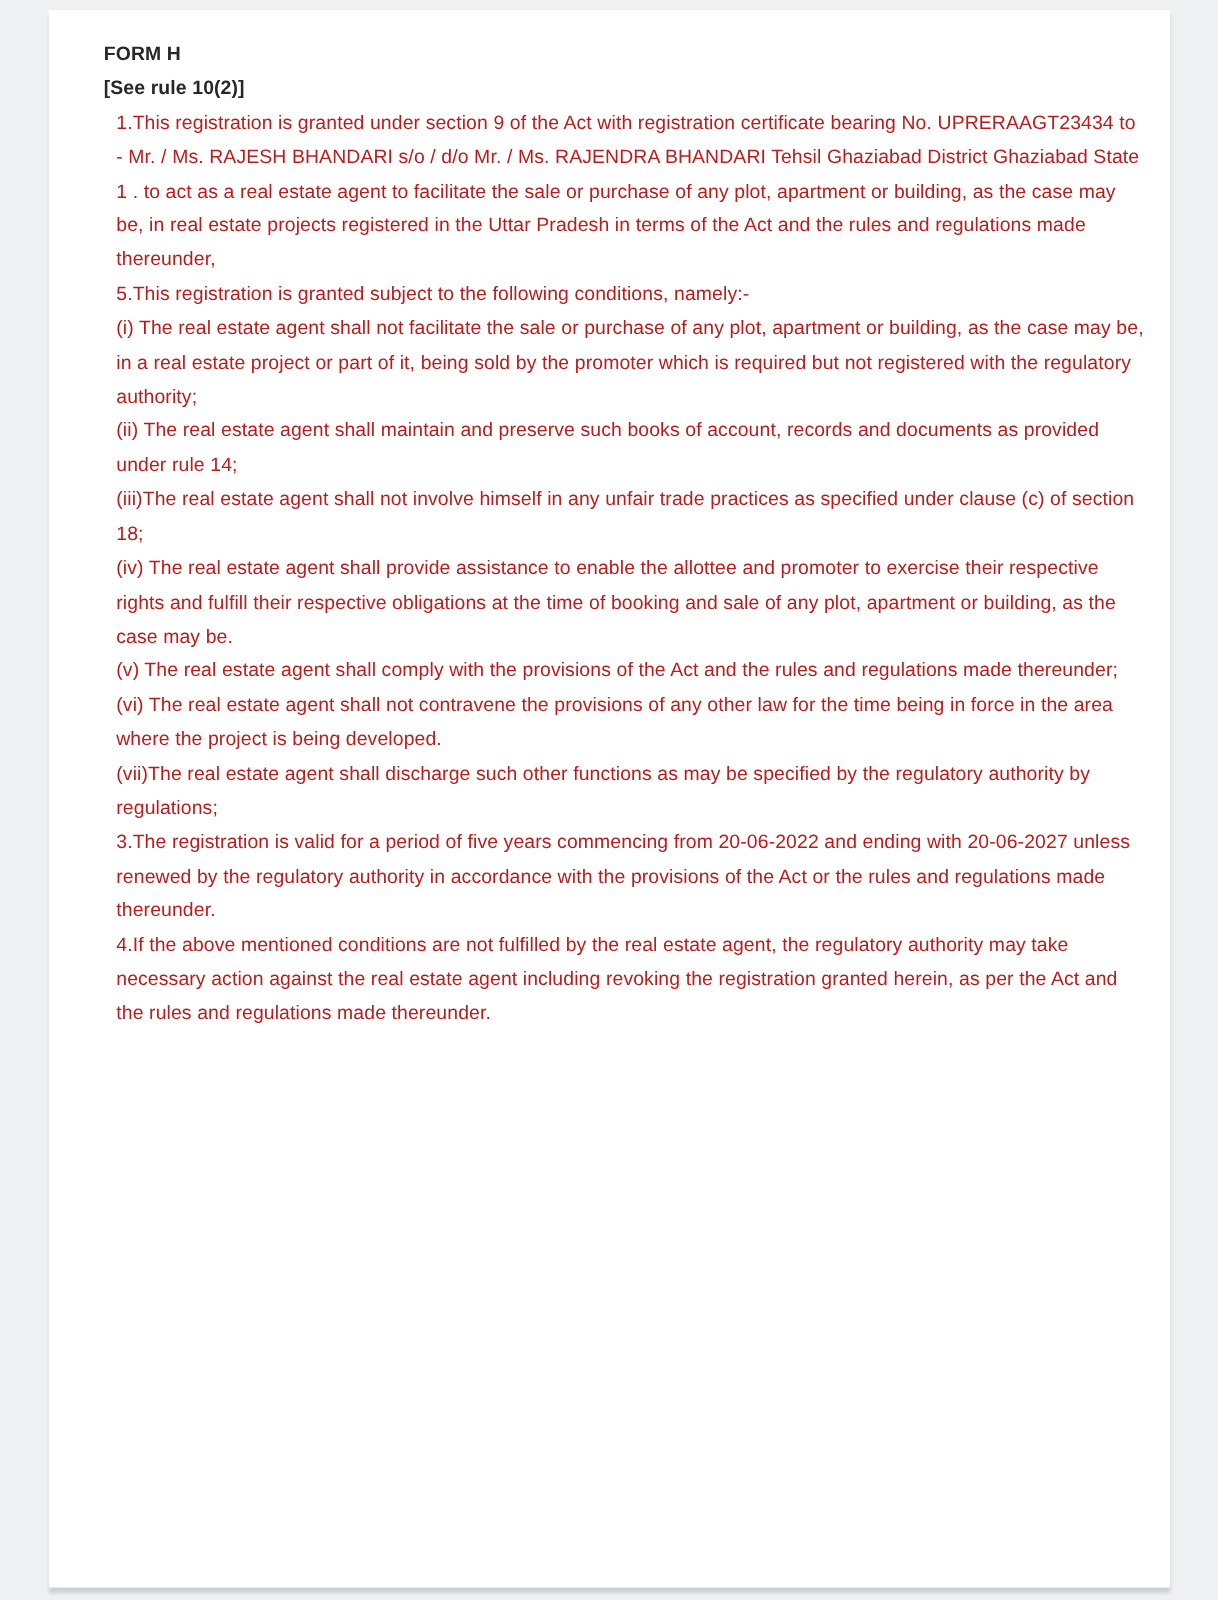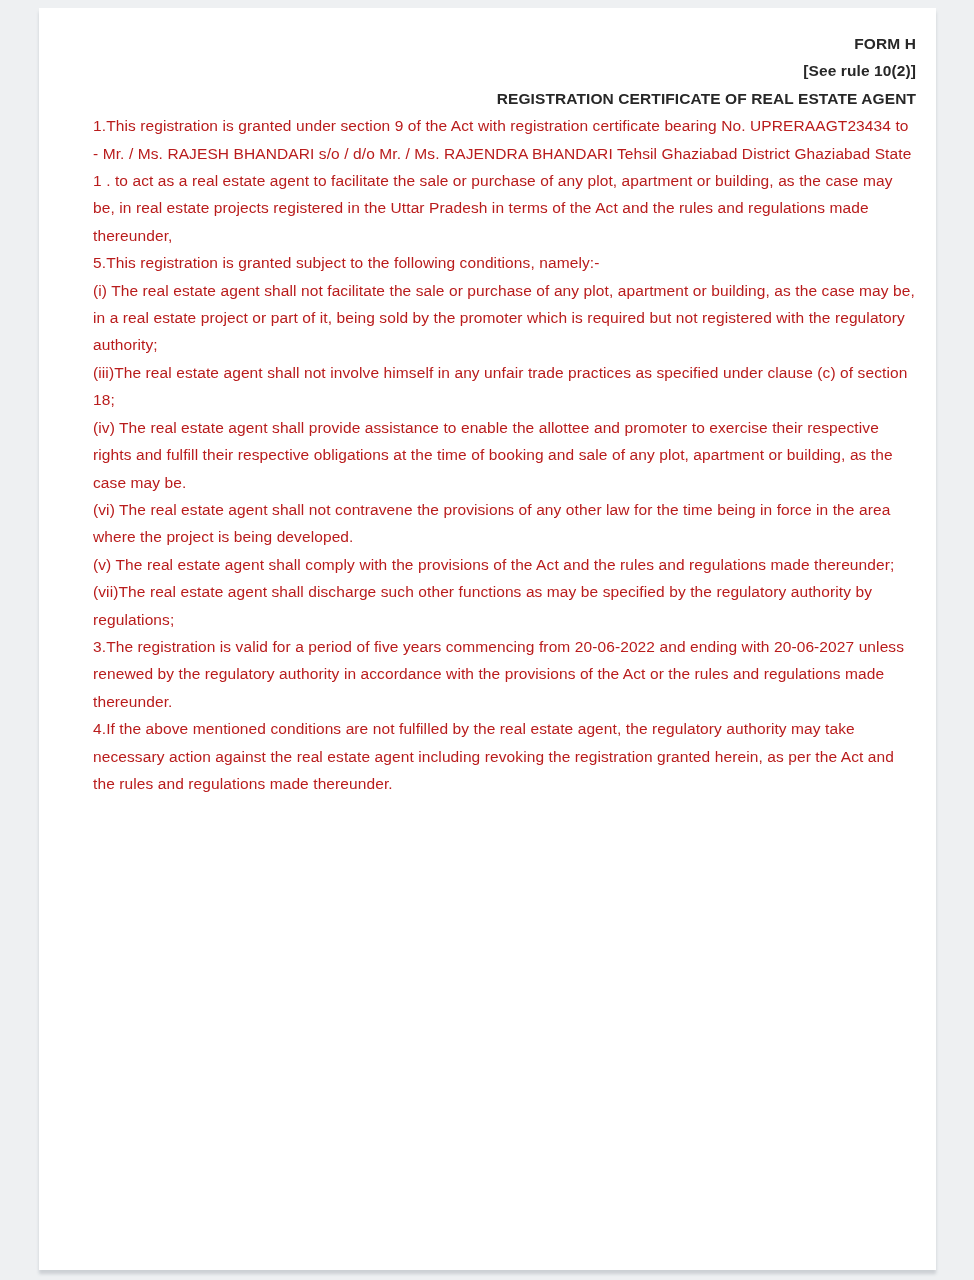--- a/index.html
+++ b/index.html
@@ -26,48 +26,48 @@
     box-sizing: border-box;
     padding: 22px 20px 0 44px;
   }
   .doc-line {
     font-size: 15.5px;
     line-height: 27.4px;
     color: #b91c1c;
     letter-spacing: 0.1px;
   }
   .heading {
-    text-align: right;
+    text-align: left;
     font-weight: bold;
     color: #272727;
     margin: 0;
   }
   .para {
     margin: 0 0 0 10px;
     text-align: left;
   }
   .note {
     margin: 0;
     text-align: left;
   }
 </style>
 </head>
 <body>
 
 <div class="canvas">
   <div class="sheet">
     <div class="doc-line heading">FORM H</div>
     <div class="doc-line heading">[See rule 10(2)]</div>
-    <div class="doc-line heading">REGISTRATION CERTIFICATE OF REAL ESTATE AGENT</div>
 
     <p class="doc-line para">1.This registration is granted under section 9 of the Act with registration certificate bearing No. UPRERAAGT23434 to - Mr. / Ms. RAJESH BHANDARI s/o / d/o Mr. / Ms. RAJENDRA BHANDARI Tehsil Ghaziabad District Ghaziabad State 1 . to act as a real estate agent to facilitate the sale or purchase of any plot, apartment or building, as the case may be, in real estate projects registered in the Uttar Pradesh in terms of the Act and the rules and regulations made thereunder,</p>
     <p class="doc-line para">5.This registration is granted subject to the following conditions, namely:-</p>
     <p class="doc-line para">(i) The real estate agent shall not facilitate the sale or purchase of any plot, apartment or building, as the case may be, in a real estate project or part of it, being sold by the promoter which is required but not registered with the regulatory authority;</p>
+    <p class="doc-line para">(ii) The real estate agent shall maintain and preserve such books of account, records and documents as provided under rule 14;</p>
     <p class="doc-line para">(iii)The real estate agent shall not involve himself in any unfair trade practices as specified under clause (c) of section 18;</p>
     <p class="doc-line para">(iv) The real estate agent shall provide assistance to enable the allottee and promoter to exercise their respective rights and fulfill their respective obligations at the time of booking and sale of any plot, apartment or building, as the case may be.</p>
+    <p class="doc-line para">(v) The real estate agent shall comply with the provisions of the Act and the rules and regulations made thereunder;</p>
     <p class="doc-line para">(vi) The real estate agent shall not contravene the provisions of any other law for the time being in force in the area where the project is being developed.</p>
-    <p class="doc-line para">(v) The real estate agent shall comply with the provisions of the Act and the rules and regulations made thereunder;</p>
     <p class="doc-line para">(vii)The real estate agent shall discharge such other functions as may be specified by the regulatory authority by regulations;</p>
     <p class="doc-line para">3.The registration is valid for a period of five years commencing from 20-06-2022 and ending with 20-06-2027 unless renewed by the regulatory authority in accordance with the provisions of the Act or the rules and regulations made thereunder.</p>
     <p class="doc-line para">4.If the above mentioned conditions are not fulfilled by the real estate agent, the regulatory authority may take necessary action against the real estate agent including revoking the registration granted herein, as per the Act and the rules and regulations made thereunder.</p>
 
   </div>
 </div>
 
 </body></html>

